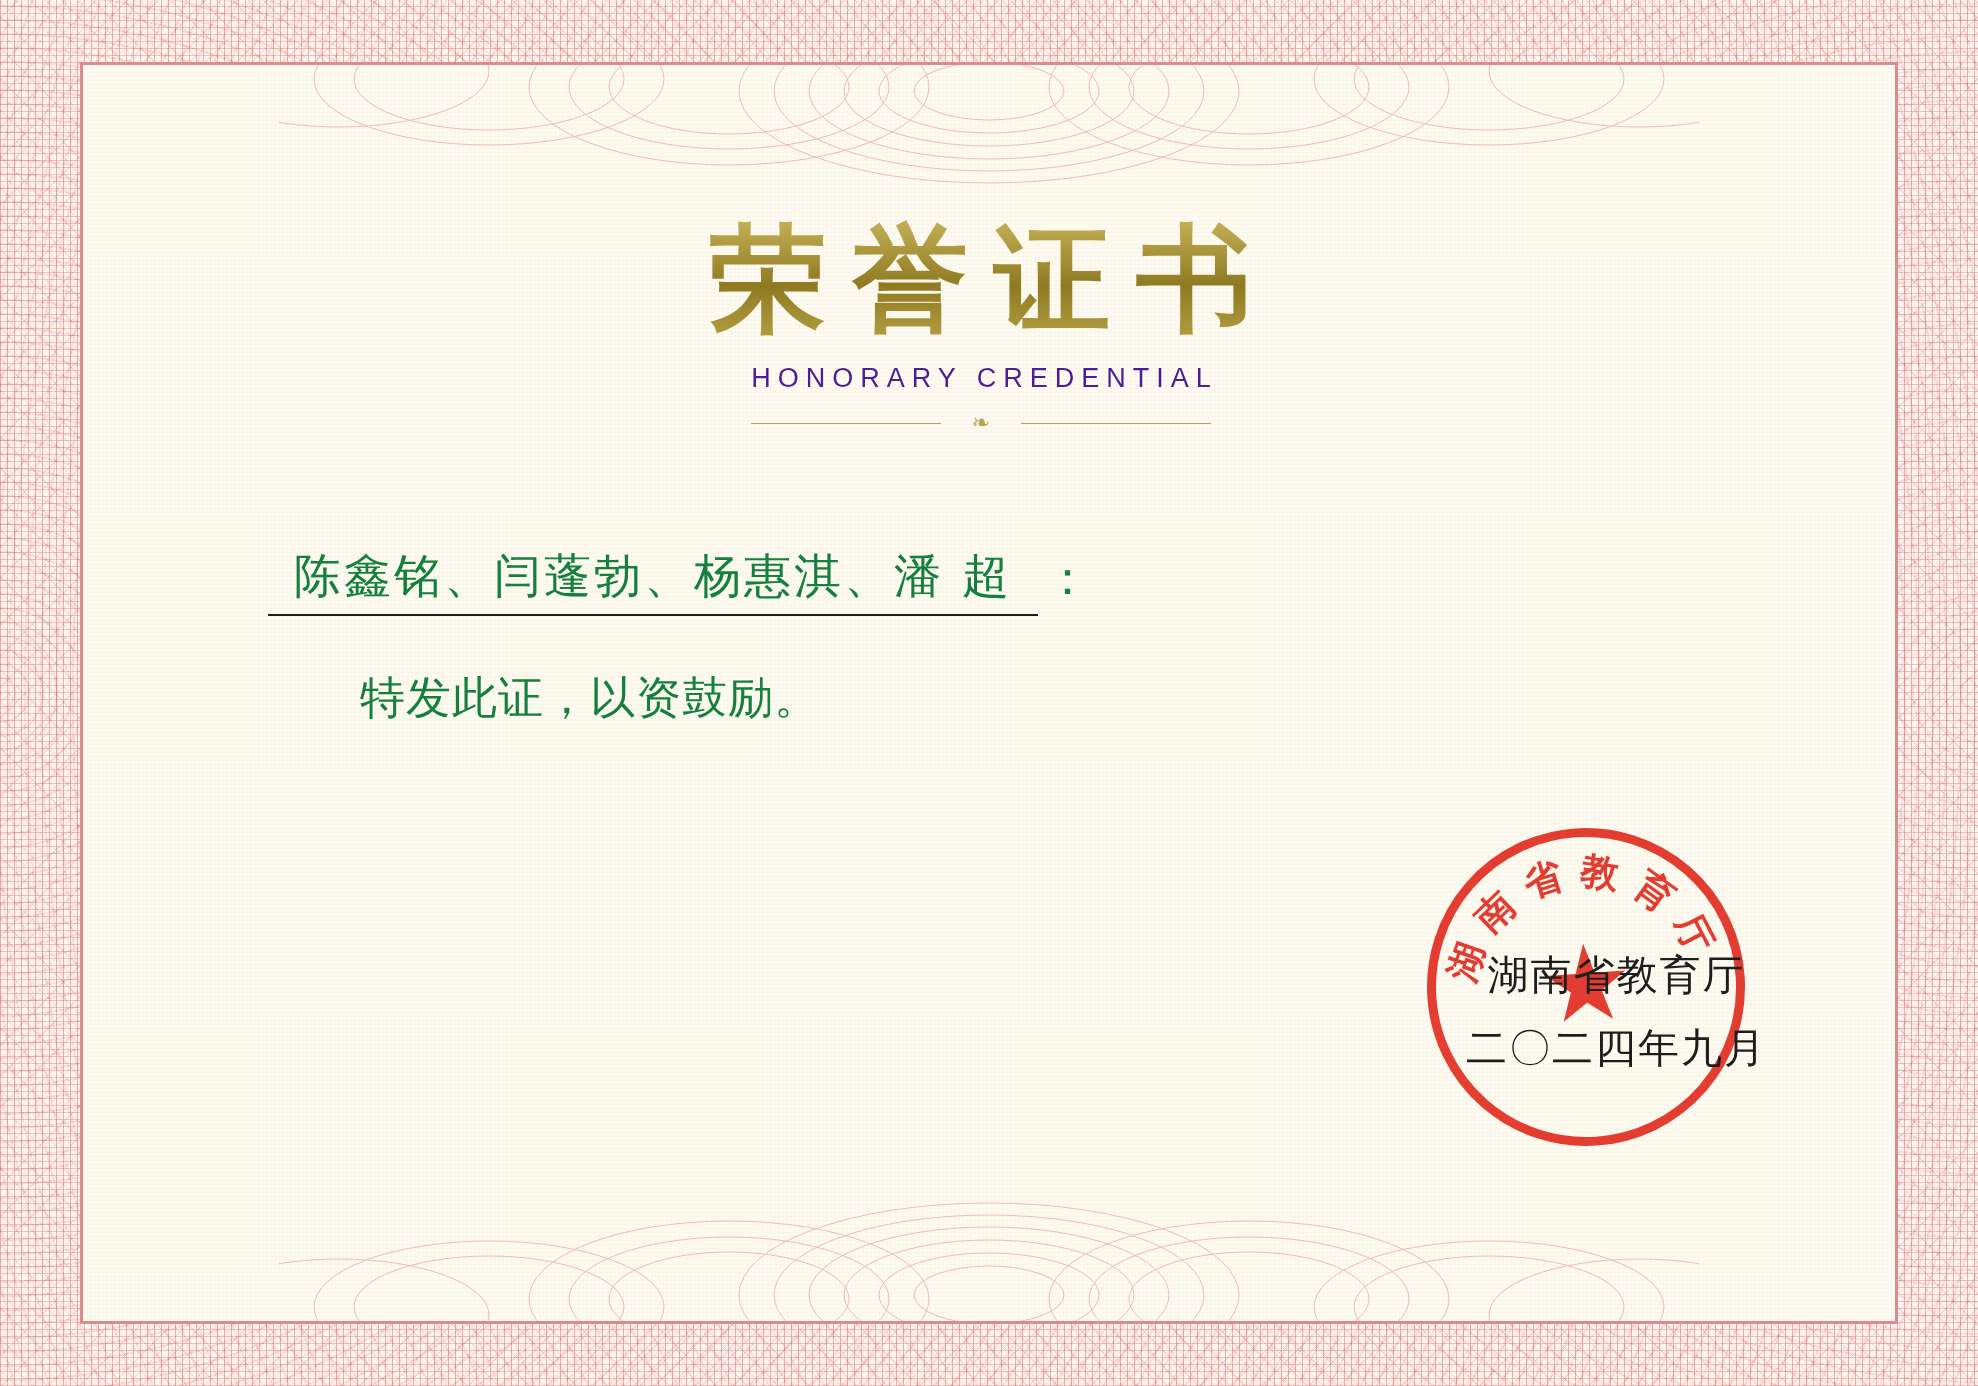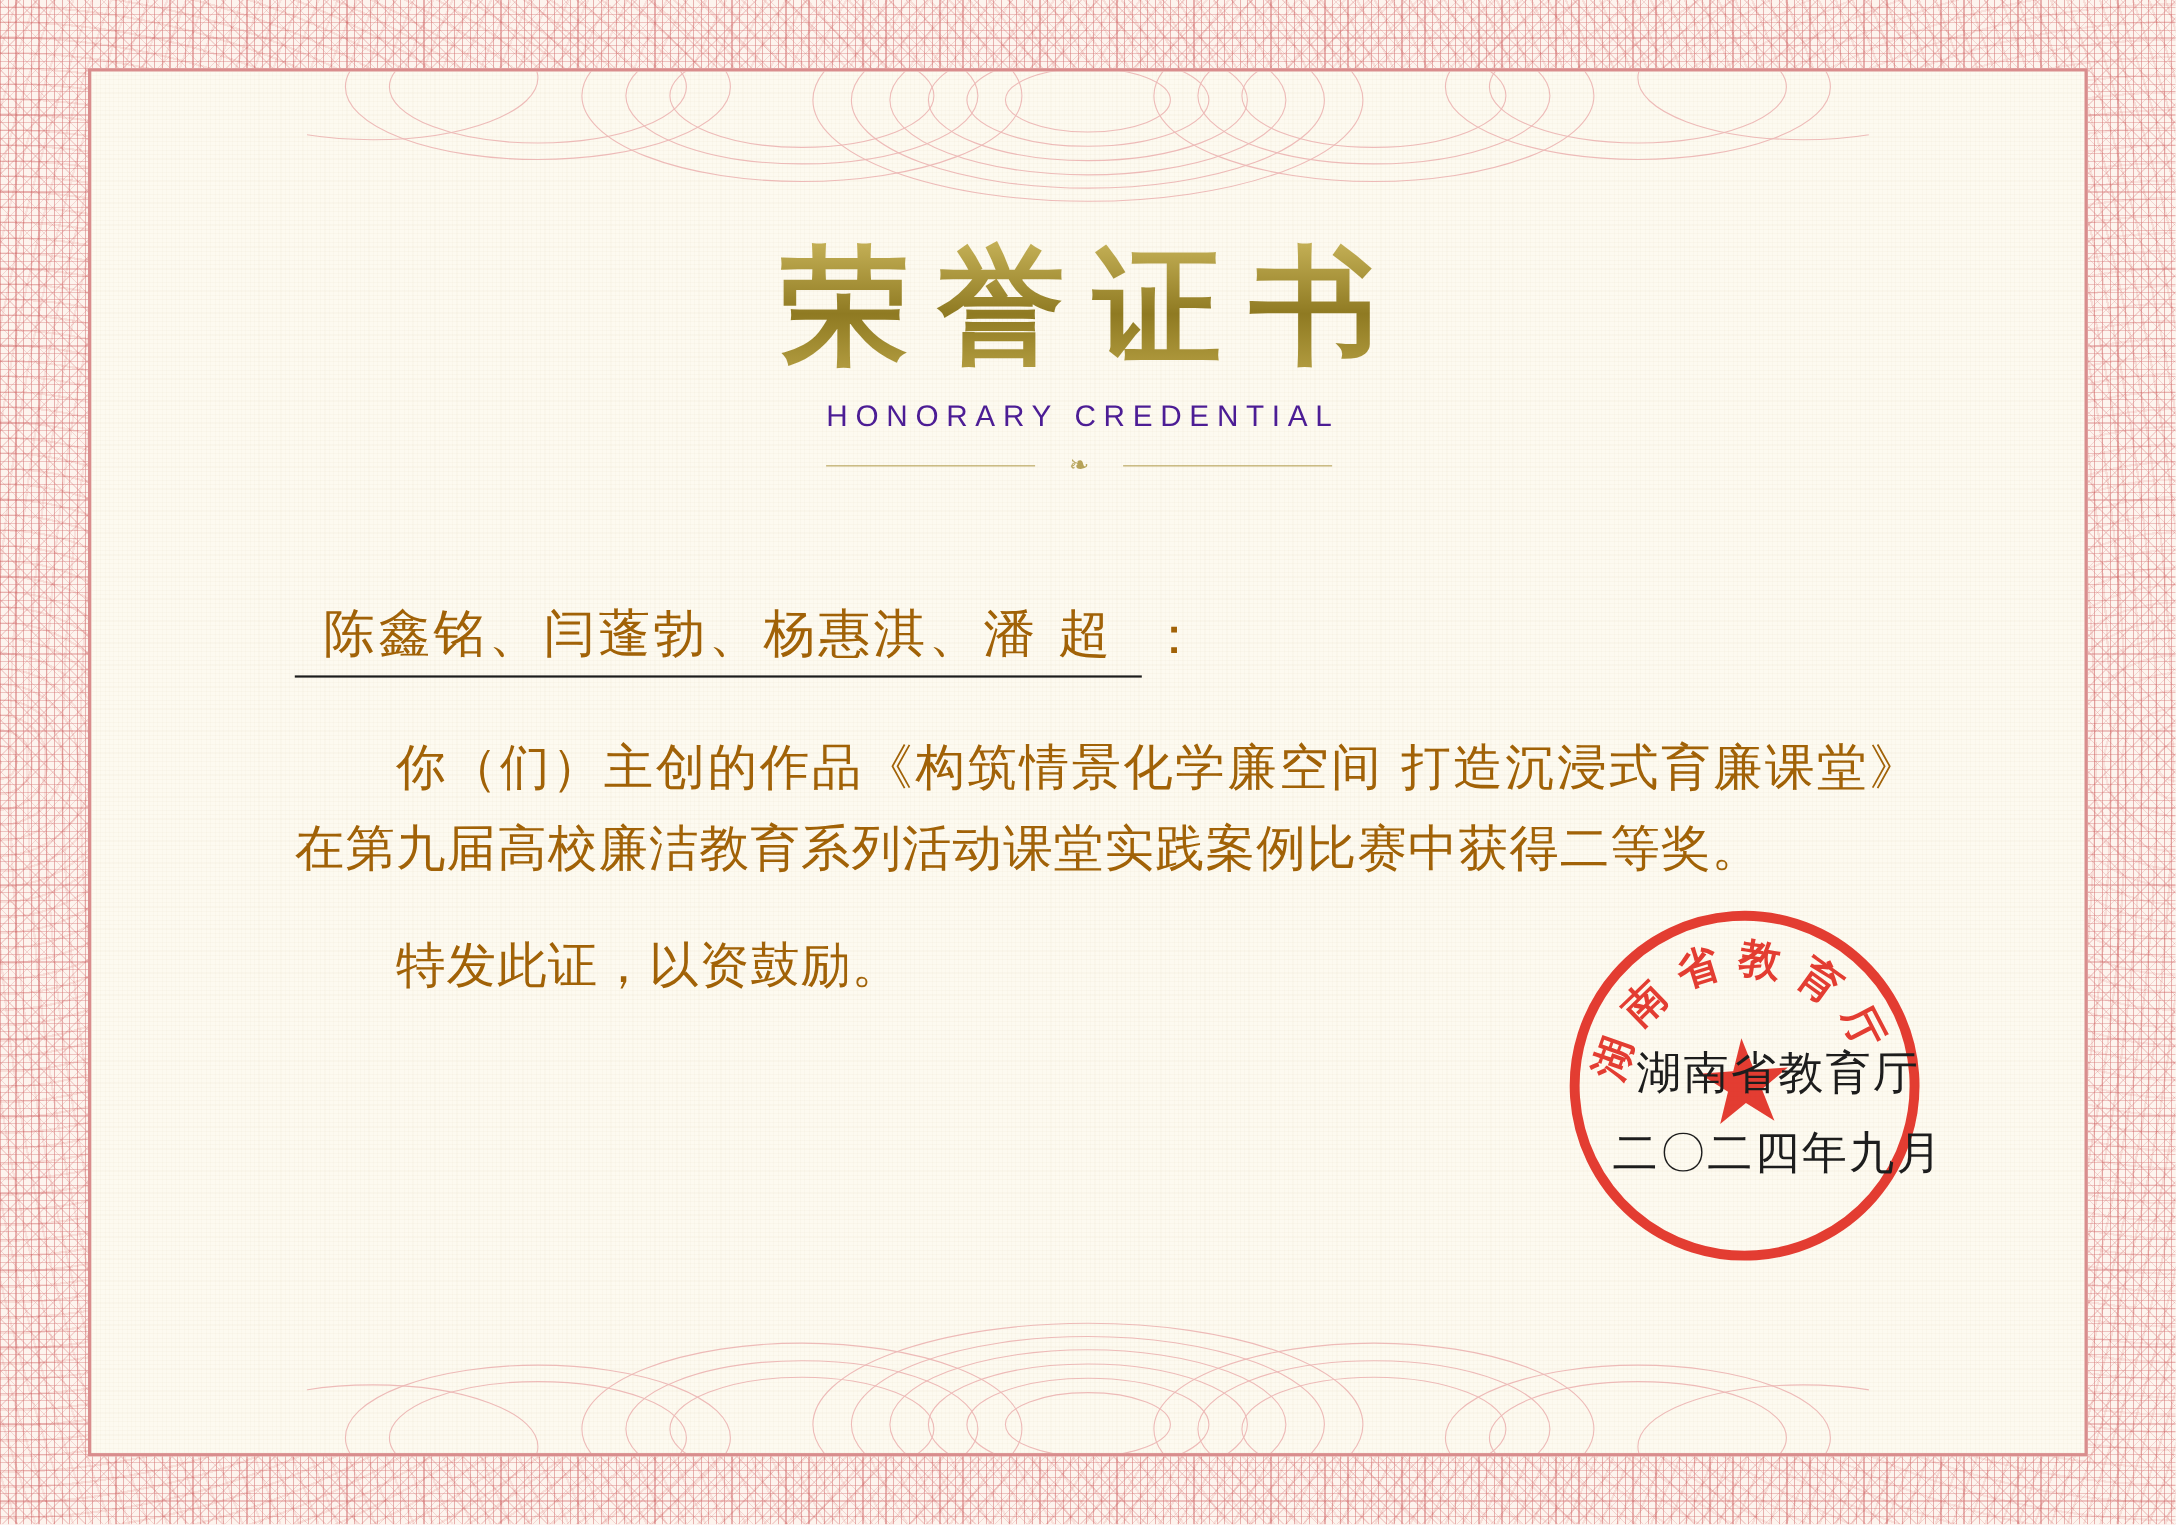--- a/index.html
+++ b/index.html
@@ -167,21 +167,21 @@
     line-height: 22px;
   }
 
   
   .body-block {
     position: absolute;
     left: 185px;
     right: 150px;
     top: 480px;
     font-family: "DejaVu Serif", "Liberation Serif", serif;
-    color: #a16207;
+    color: #15803d;
   }
   .recipients {
     font-size: 47px;
     letter-spacing: 3px;
     margin-bottom: 46px;
     display: flex;
     align-items: flex-end;
     gap: 0;
   }
   .recipients .names {
@@ -325,21 +325,20 @@
         <div class="line right"></div>
       </div>
     </div>
 
     <div class="body-block">
       <div class="recipients">
         <span class="names">陈鑫铭、闫蓬勃、杨惠淇、潘 超</span>
         <span class="colon">：</span>
       </div>
 
-      <p class="para">你（们）主创的作品《构筑情景化学廉空间 打造沉浸式育廉课堂》在第九届高校廉洁教育系列活动课堂实践案例比赛中获得二等奖。</p>
 
       <p class="para closing">特发此证，以资鼓励。</p>
     </div>
 
     <div class="sign-block">
       <div class="sign-org">湖南省教育厅</div>
       <div class="sign-date">二〇二四年九月</div>
     </div>
 
     <div class="seal">

